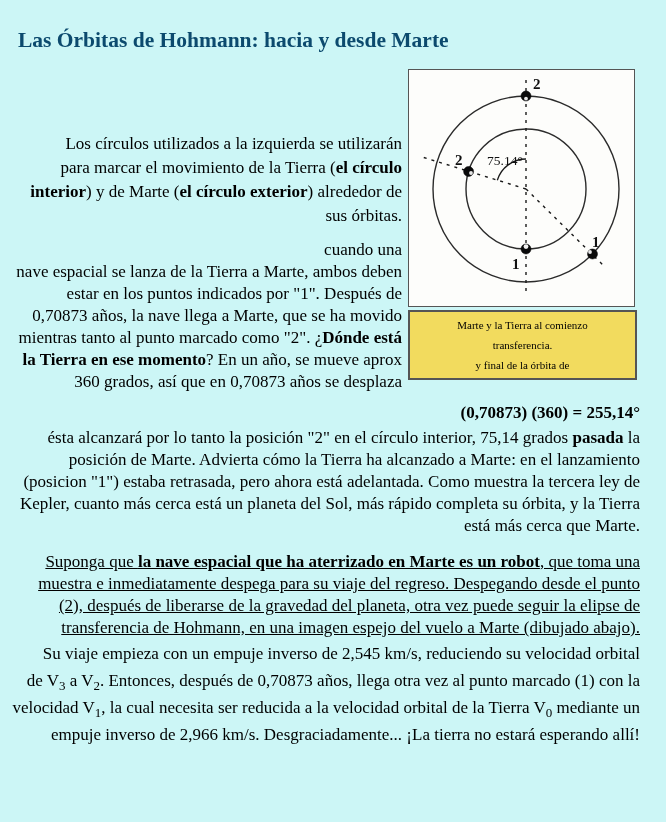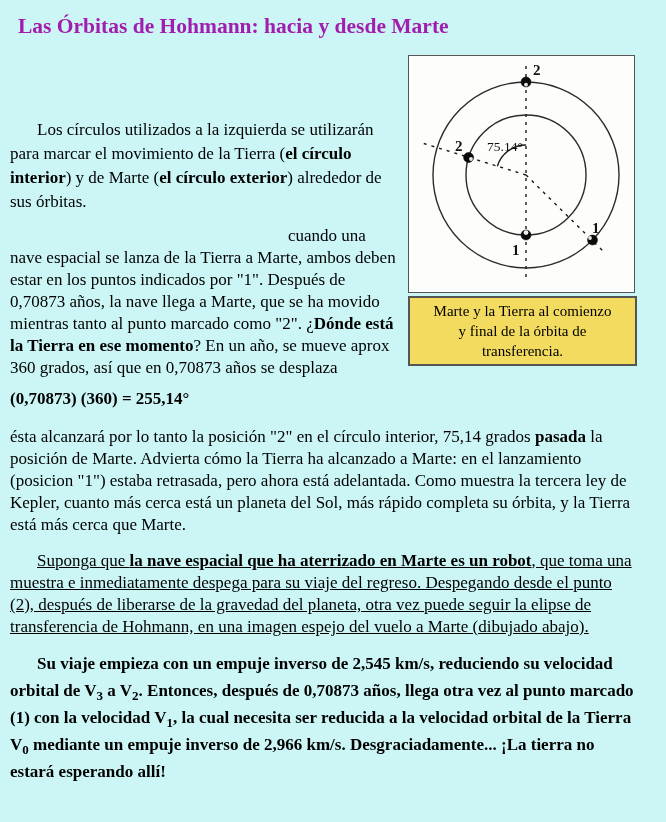--- a/index.html
+++ b/index.html
@@ -4,41 +4,41 @@
 <style>
   html, body { margin:0; padding:0; }
   body {
     width:666px; height:822px; overflow:hidden;
     background:#ccf6f6;
     font-family:"Liberation Serif", serif;
     font-size:17px; color:#000;
   }
   .page { padding:0 26px 0 10px; }
   h1.title {
-    color:#a21caf; font-size:21.5px; line-height:24px;
-    font-weight:bold; margin:14px 0 0 8px;
+    color:#0c4a6e; font-size:21.5px; line-height:24px;
+    font-weight:bold; margin:28px 0 0 8px;
   }
   .figure-wrap { float:right; width:229px; margin:17px 3px 10px 6px; }
   .diagram-box {
     border:1px solid #555; background:#fdfdfb;
     width:225px; height:236px;
   }
   .diagram-box svg { display:block; }
   .caption-box {
     margin-top:3px; border:2px solid #555; background:#f2db5e;
-    text-align:center; font-size:15px; line-height:20px;
+    text-align:center; font-size:11px; line-height:20px;
     padding:3px 2px 3px;
   }
-  p { margin:0; line-height:22px; }
+  p { margin:0; line-height:22px;text-align:right; }
   .p1 { margin-top:80px; line-height:24px; text-indent:27px; }
   .p2 { margin-top:11px; text-indent:278px; }
   .equation { clear:both; font-weight:bold; margin-top:8px; line-height:23px; }
-  .p3 { margin-top:16px; }
+  .p3 { margin-top:3px; }
   .p4 { margin-top:14px; text-indent:27px;text-decoration:underline; }
-  .p5 { margin-top:12px; text-indent:27px; line-height:27px;font-weight:bold; }
+  .p5 { margin-top:1px; text-indent:27px; line-height:27px; }
   .b { font-weight:bold; }
   sub { font-size:13px; line-height:0; vertical-align:-4px; }
   .svg-label { font-family:"Liberation Serif", serif; font-weight:bold; font-size:15px; fill:#111; }
   .svg-angle { font-family:"Liberation Serif", serif; font-size:13.5px; fill:#111; font-weight:normal; }
 </style>
 </head>
 <body>
 
 <div class="page">
 
@@ -76,22 +76,22 @@
 
         <text x="124" y="19" class="svg-label">2</text>
         <text x="46" y="95" class="svg-label">2</text>
         <text x="103" y="199" class="svg-label">1</text>
         <text x="183" y="177" class="svg-label">1</text>
         <text x="96" y="95" text-anchor="middle" class="svg-angle">75.14°</text>
       </svg>
     </div>
     <div class="caption-box">
       <div>Marte y la Tierra al comienzo</div>
+      <div>transferencia.</div>
       <div>y final de la órbita de</div>
-      <div>transferencia.</div>
     </div>
   </div>
 
   <p class="p1"><span>Los círculos utilizados a la izquierda se utilizarán para marcar el movimiento de la Tierra (</span><span class="b">el círculo interior</span><span>) y de Marte (</span><span class="b">el círculo exterior</span><span>) alrededor de sus órbitas.</span></p>
   <p class="p2"><span>cuando una nave espacial se lanza de la Tierra a Marte, ambos deben estar en los puntos indicados por "1". Después de 0,70873 años, la nave llega a Marte, que se ha movido mientras tanto al punto marcado como "2". ¿</span><span class="b">Dónde está la Tierra en ese momento</span><span>? En un año, se mueve aprox 360 grados, así que en 0,70873 años se desplaza</span></p>
   <p class="equation">(0,70873) (360) = 255,14°</p>
   <p class="p3"><span>ésta alcanzará por lo tanto la posición "2" en el círculo interior, 75,14 grados </span><span class="b">pasada</span><span> la posición de Marte. Advierta cómo la Tierra ha alcanzado a Marte: en el lanzamiento (posicion "1") estaba retrasada, pero ahora está adelantada. Como muestra la tercera ley de Kepler, cuanto más cerca está un planeta del Sol, más rápido completa su órbita, y la Tierra está más cerca que Marte.</span></p>
   <p class="p4"><span>Suponga que </span><span class="b">la nave espacial que ha aterrizado en Marte es un robot</span><span>, que toma una muestra e inmediatamente despega para su viaje del regreso. Despegando desde el punto (2), después de liberarse de la gravedad del planeta, otra vez puede seguir la elipse de transferencia de Hohmann, en una imagen espejo del vuelo a Marte (dibujado abajo).</span></p>
   <p class="p5"><span>Su viaje empieza con un empuje inverso de 2,545 km/s, reduciendo su velocidad orbital de V</span><sub>3</sub><span> a V</span><sub>2</sub><span>. Entonces, después de 0,70873 años, llega otra vez al punto marcado (1) con la velocidad V</span><sub>1</sub><span>, la cual necesita ser reducida a la velocidad orbital de la Tierra V</span><sub>0</sub><span> mediante un empuje inverso de 2,966 km/s. Desgraciadamente... ¡La tierra no estará esperando allí!</span></p>
 

